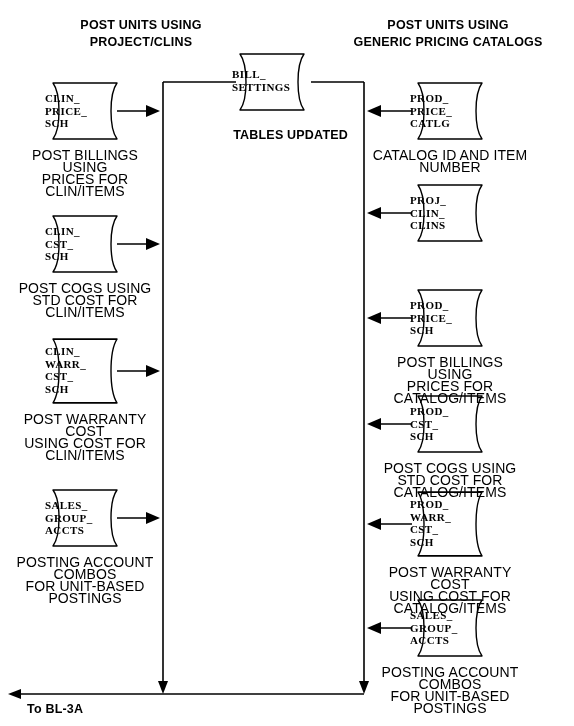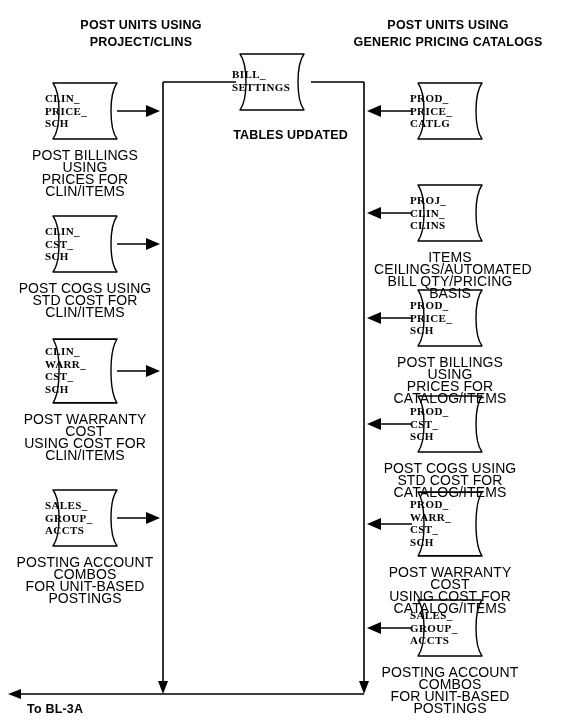--- a/index.html
+++ b/index.html
@@ -222,26 +222,25 @@
 
   <div class="node-label" style="left:45px; top:499px; width:80px;">SALES_
 GROUP_
 ACCTS</div>
   <div class="node-caption" style="left:9px; top:556px; width:152px;">POSTING ACCOUNT COMBOS
 FOR UNIT-BASED POSTINGS</div>
 
   <div class="node-label" style="left:410px; top:92px; width:80px;">PROD_
 PRICE_
 CATLG</div>
+  <div class="node-caption" style="left:372px; top:149px; width:156px;">CATALOG ID AND ITEM NUMBER</div>
 
   <div class="node-label" style="left:410px; top:194px; width:80px;">PROJ_
 CLIN_
 CLINS</div>
-  <div class="node-caption" style="left:374px; top:251px; width:152px;">ITEMS CEILINGS/AUTOMATED
-BILL QTY/PRICING BASIS</div>
 
   <div class="node-label" style="left:410px; top:299px; width:80px;">PROD_
 PRICE_
 SCH</div>
   <div class="node-caption" style="left:376px; top:356px; width:148px;">POST BILLINGS USING
 PRICES FOR CATALOG/ITEMS</div>
 
   <div class="node-label" style="left:410px; top:405px; width:80px;">PROD_
 CST_
 SCH</div>

